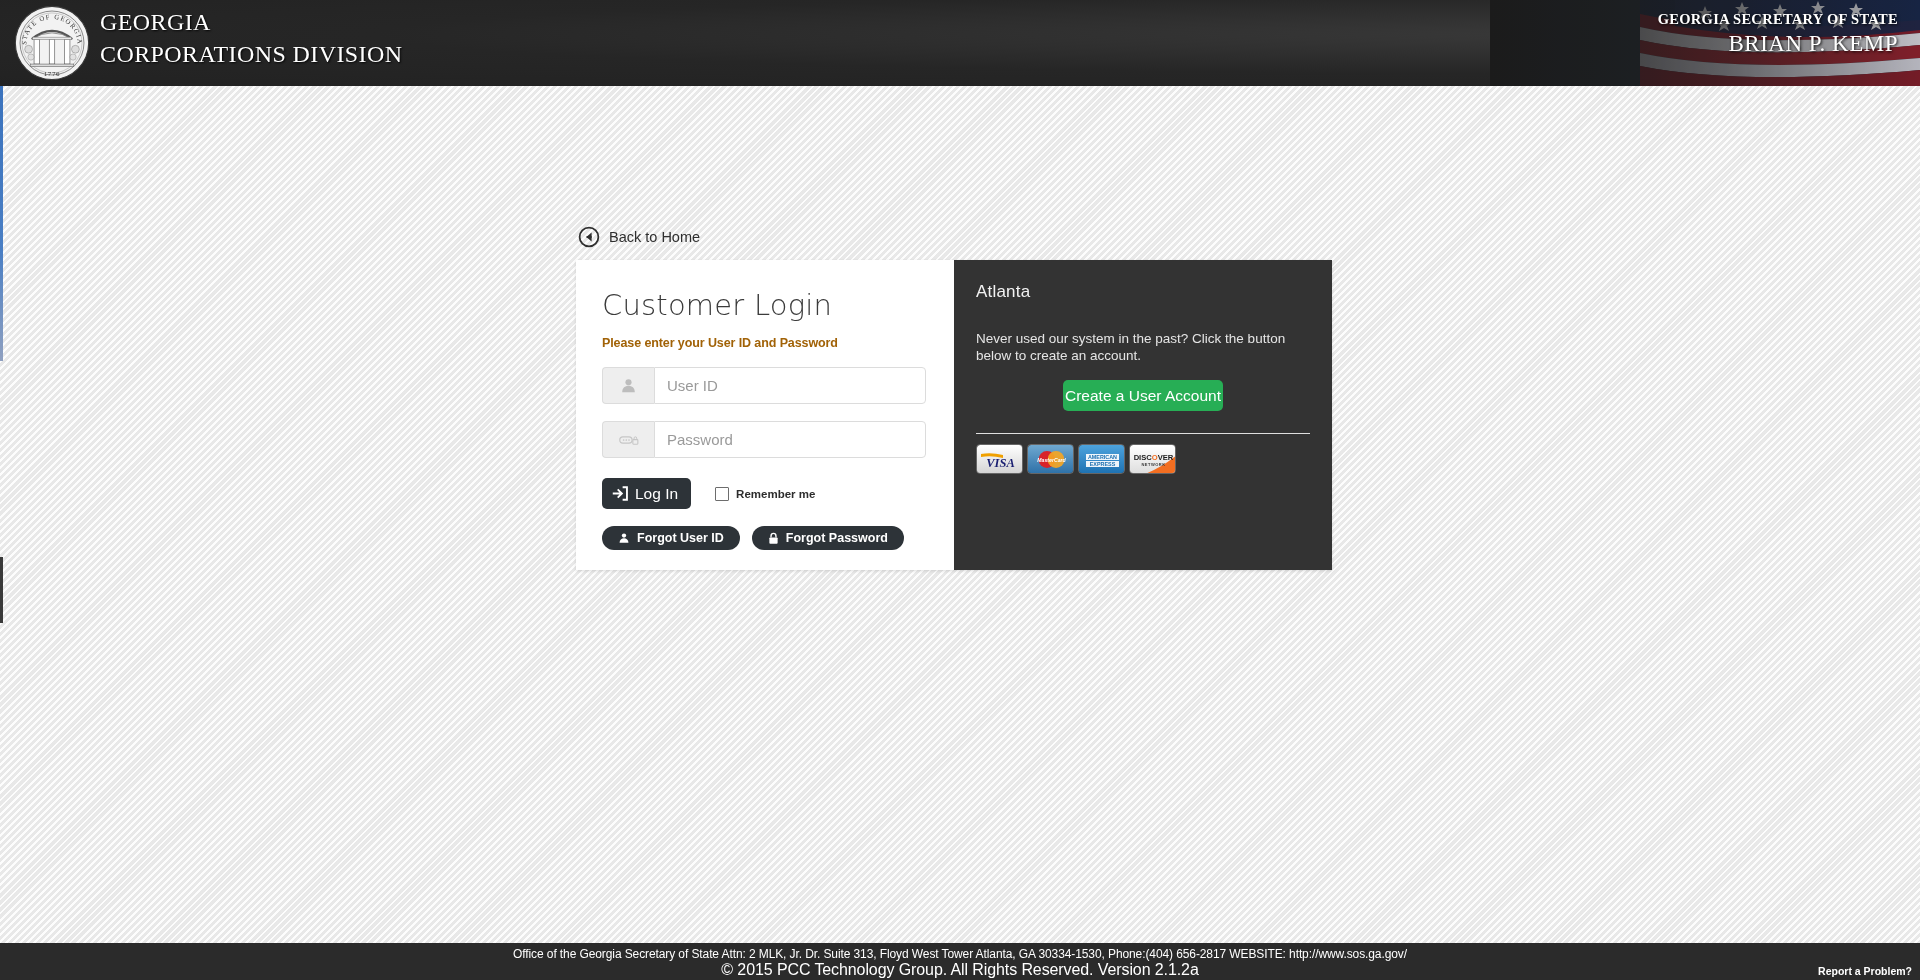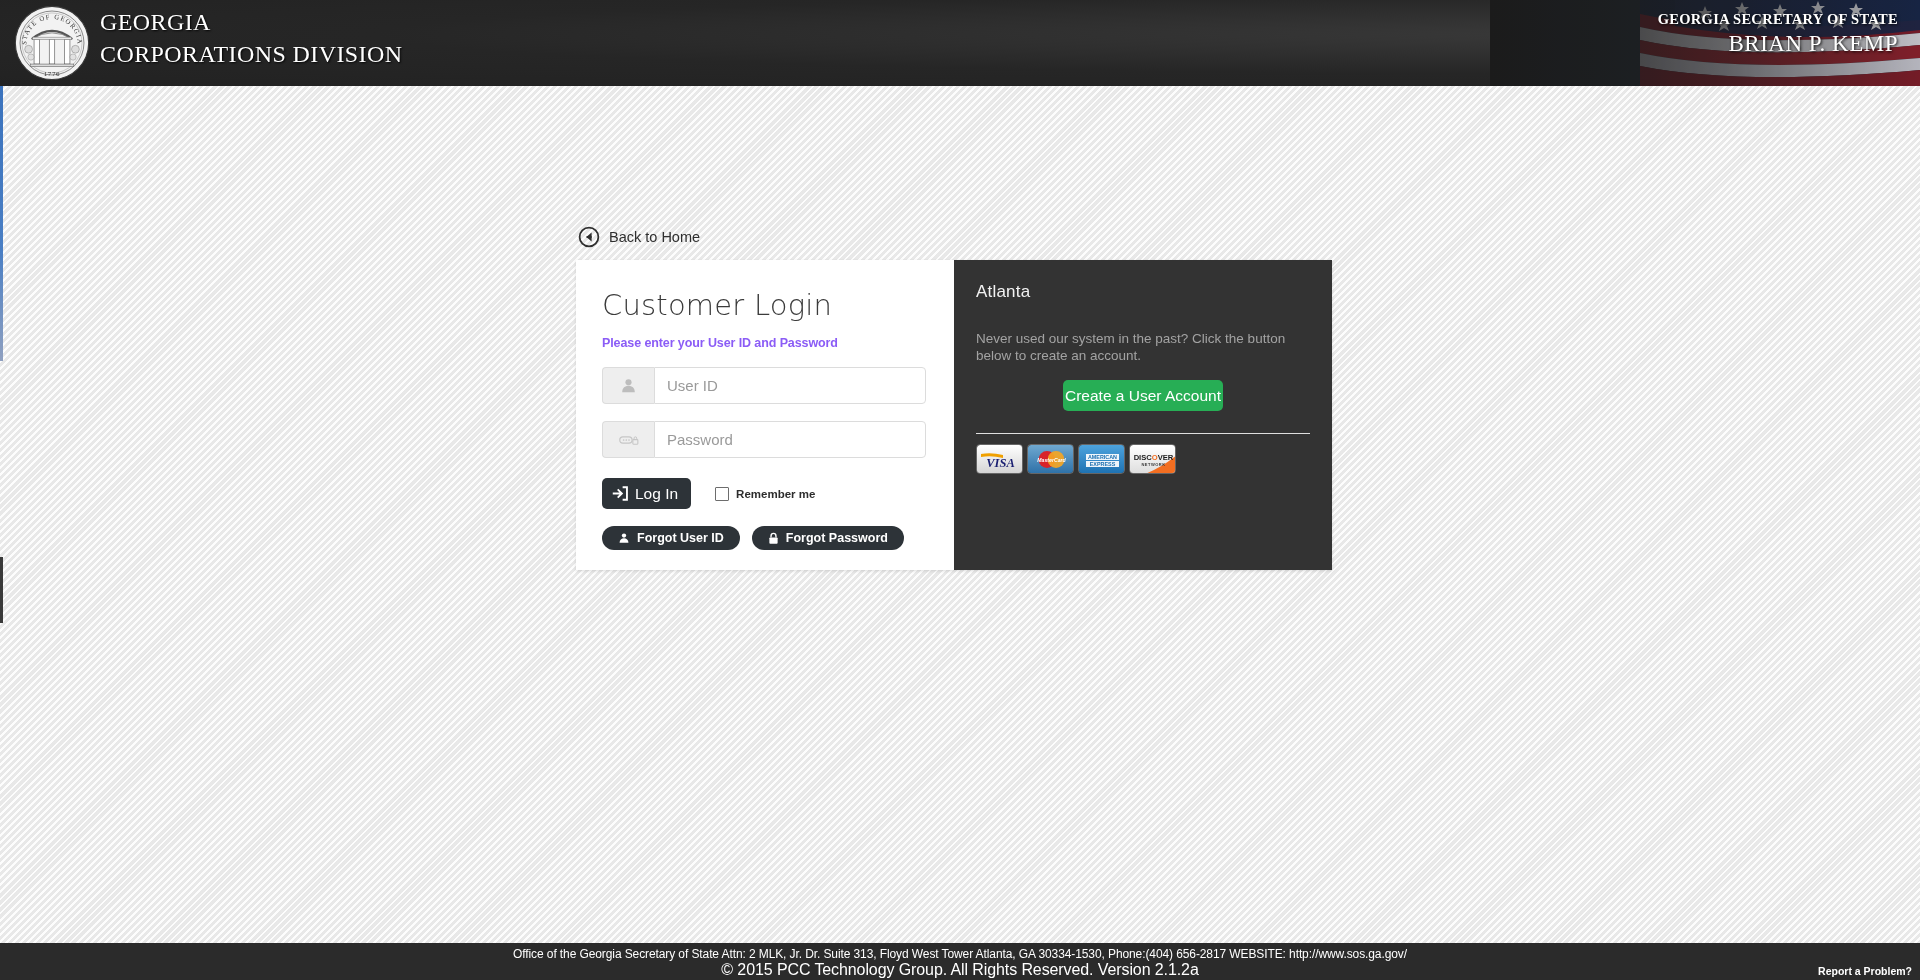--- a/index.html
+++ b/index.html
@@ -146,21 +146,21 @@
     letter-spacing: 0.2px;
     line-height: 34px;
     font-family: "DejaVu Sans", sans-serif;
     font-stretch: semi-condensed;
   }
 
   #login-subtitle {
     margin-top: 14px;
     font-size: 12.5px;
     font-weight: bold;
-    color: #8b5cf6;
+    color: #a16207;
     letter-spacing: -0.1px;
   }
 
   .input-group {
     margin-top: 17px;
     display: flex;
     height: 37px;
     width: 324px;
   }
   .input-addon {
@@ -257,21 +257,21 @@
   #register-title {
     font-size: 17px;
     font-weight: 300;
     letter-spacing: 0.2px;
     color: #f2f2f2;
   }
   #register-text {
     margin-top: 28px;
     font-size: 13.5px;
     line-height: 17px;
-    color: #a3a3a3;
+    color: #e5e5e5;
   }
   #create-account-btn {
     display: block;
     margin: 16px auto 0 auto;
     background: #27ae55;
     color: #ffffff;
     border: none;
     border-radius: 5px;
     height: 31px;
     padding: 0 2px;

